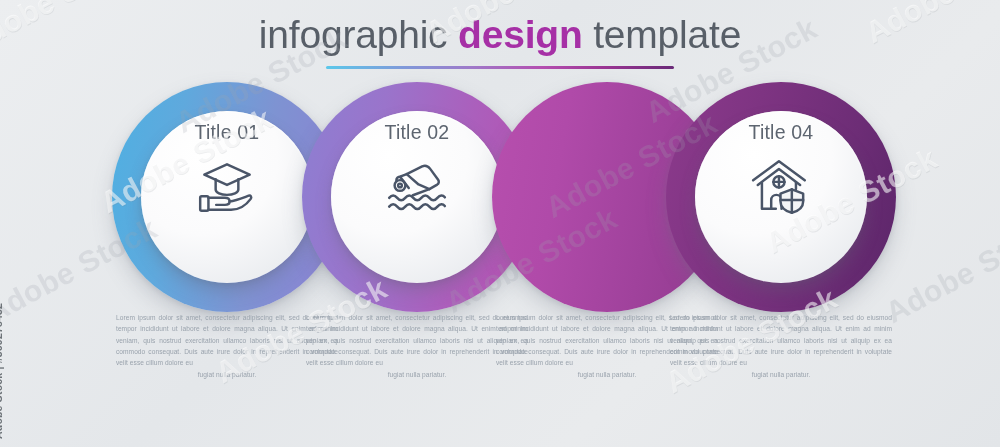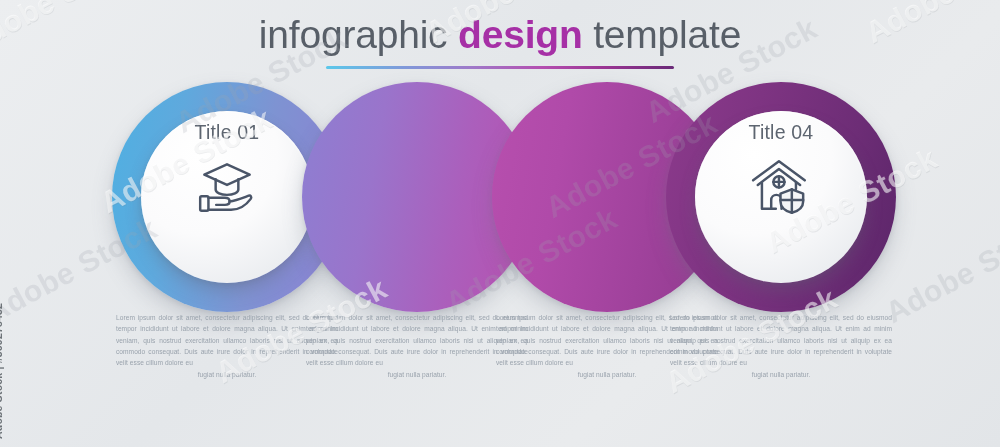--- a/index.html
+++ b/index.html
@@ -136,20 +136,36 @@
       </div>
     </div>
     <div class="step-body">
       <span>Lorem ipsum dolor sit amet, consectetur adipiscing elit, sed do eiusmod tempor incididunt ut labore et dolore magna aliqua. Ut enim ad minim veniam, quis nostrud exercitation ullamco laboris nisi ut aliquip ex ea commodo consequat. Duis aute irure dolor in reprehenderit in voluptate velit esse cillum dolore eu</span>
       <span class="last">fugiat nulla pariatur.</span>
     </div>
   </div>
 
   <div class="step" style="left:292px;">
     <div class="ring-outer" id="ring-2"></div>
+    <div class="ring-inner-hole">
+      <div class="disc">
+        <div class="step-title">Title 02</div>
+        <div class="step-icon">
+          <svg viewBox="0 0 64 60" fill="none" stroke="#4a5568" stroke-width="2.4" stroke-linecap="round" stroke-linejoin="round">
+            <path d="M12 24.5 C12 22.5 13.6 21 15.6 21 L22 18.5 L37 11 C40 9.7 43 11 44.8 13.4 L52.5 24 C53.6 25.6 53.2 27.6 51.6 28.6 L44 33"></path>
+            <path d="M22 18.5 L33.5 28.5 L44 33 L28 39"></path>
+            <path d="M15.6 21 L24 32"></path>
+            <circle cx="15.5" cy="29.5" r="5.2"></circle>
+            <circle cx="15.5" cy="29.5" r="1.8"></circle>
+            <path d="M5 41.5 C7.6 38.4 10.2 38.4 12.8 41.5 C15.4 44.6 18 44.6 20.6 41.5 C23.2 38.4 25.8 38.4 28.4 41.5 C31 44.6 33.6 44.6 36.2 41.5 C38.8 38.4 41.4 38.4 44 41.5 C46.6 44.6 49.2 44.6 51.8 41.5 C54.4 38.4 57 38.4 59 41"></path>
+            <path d="M5 50 C7.6 46.9 10.2 46.9 12.8 50 C15.4 53.1 18 53.1 20.6 50 C23.2 46.9 25.8 46.9 28.4 50 C31 53.1 33.6 53.1 36.2 50 C38.8 46.9 41.4 46.9 44 50 C46.6 53.1 49.2 53.1 51.8 50 C54.4 46.9 57 46.9 59 49.5"></path>
+          </svg>
+        </div>
+      </div>
+    </div>
     <div class="step-body">
       <span>Lorem ipsum dolor sit amet, consectetur adipiscing elit, sed do eiusmod tempor incididunt ut labore et dolore magna aliqua. Ut enim ad minim veniam, quis nostrud exercitation ullamco laboris nisi ut aliquip ex ea commodo consequat. Duis aute irure dolor in reprehenderit in voluptate velit esse cillum dolore eu</span>
       <span class="last">fugiat nulla pariatur.</span>
     </div>
   </div>
 
   <div class="step" style="left:482px;">
     <div class="ring-outer" id="ring-3"></div>
     <div class="step-body">
       <span>Lorem ipsum dolor sit amet, consectetur adipiscing elit, sed do eiusmod tempor incididunt ut labore et dolore magna aliqua. Ut enim ad minim veniam, quis nostrud exercitation ullamco laboris nisi ut aliquip ex ea commodo consequat. Duis aute irure dolor in reprehenderit in voluptate velit esse cillum dolore eu</span>

